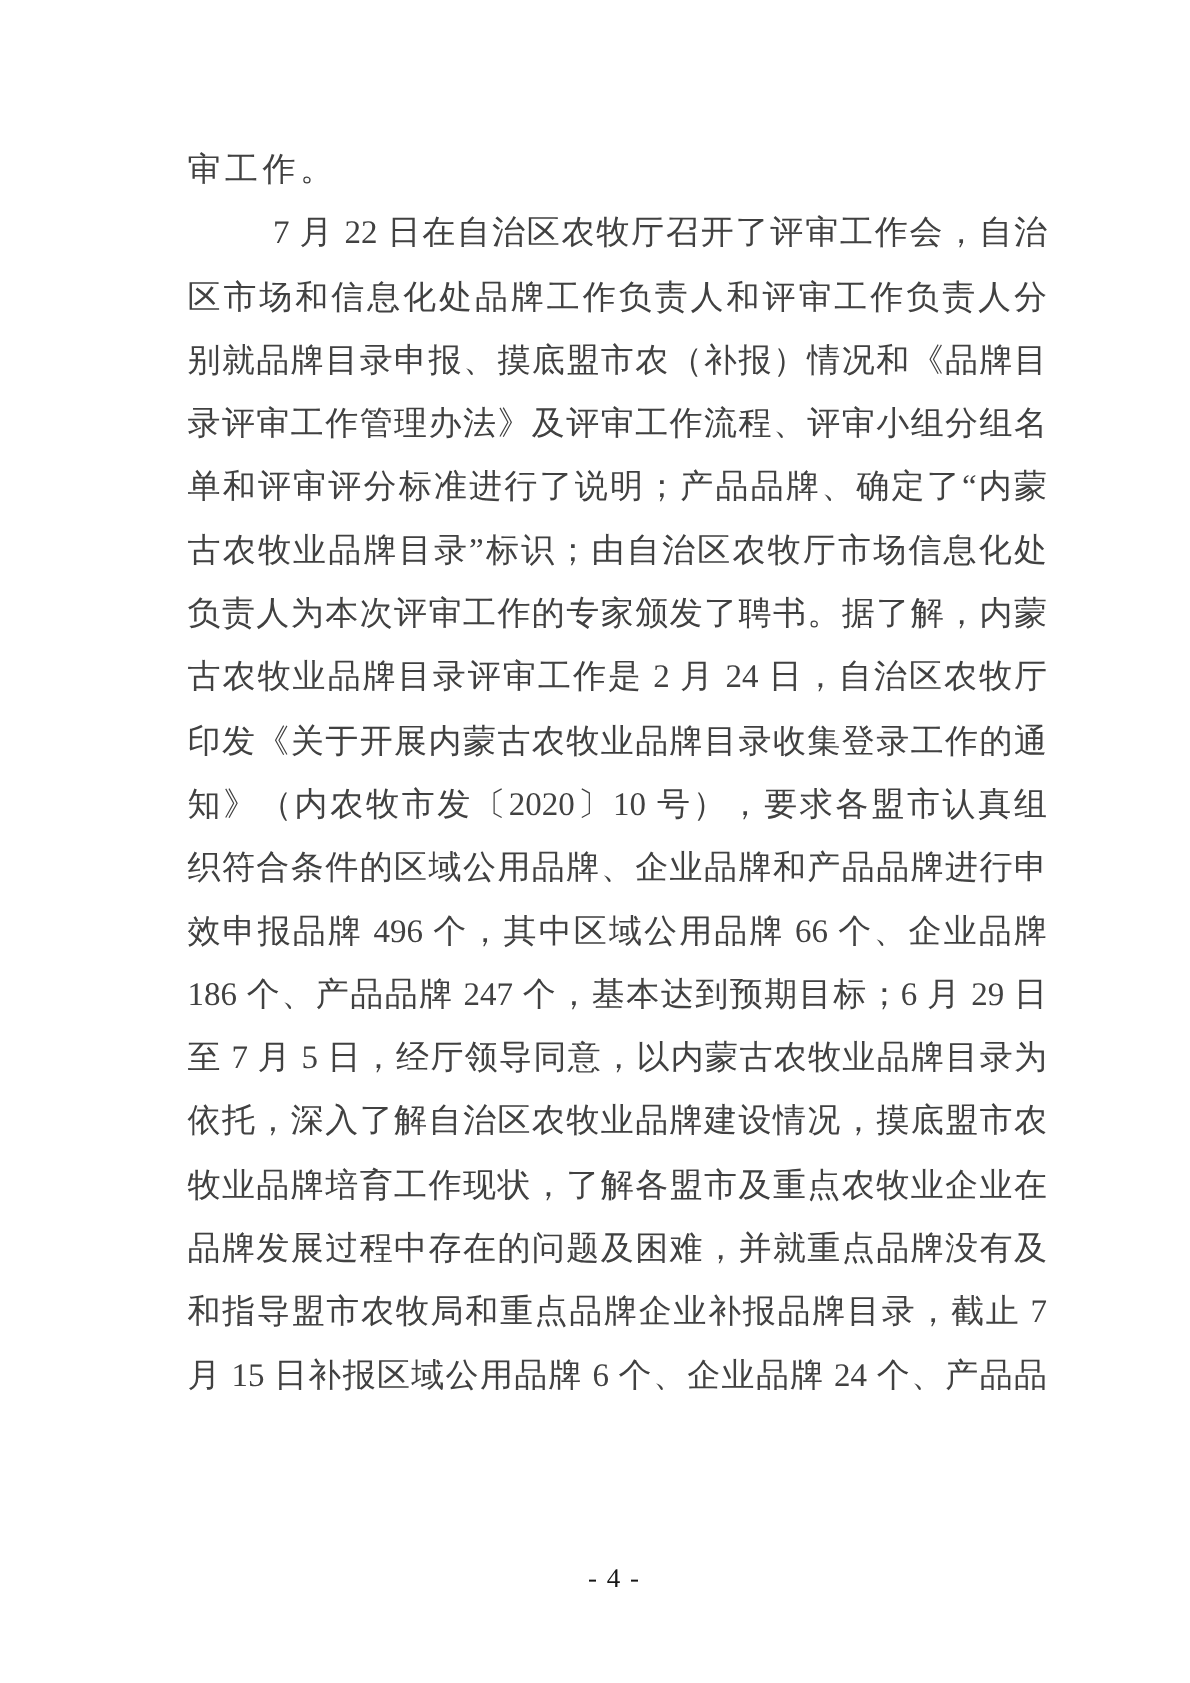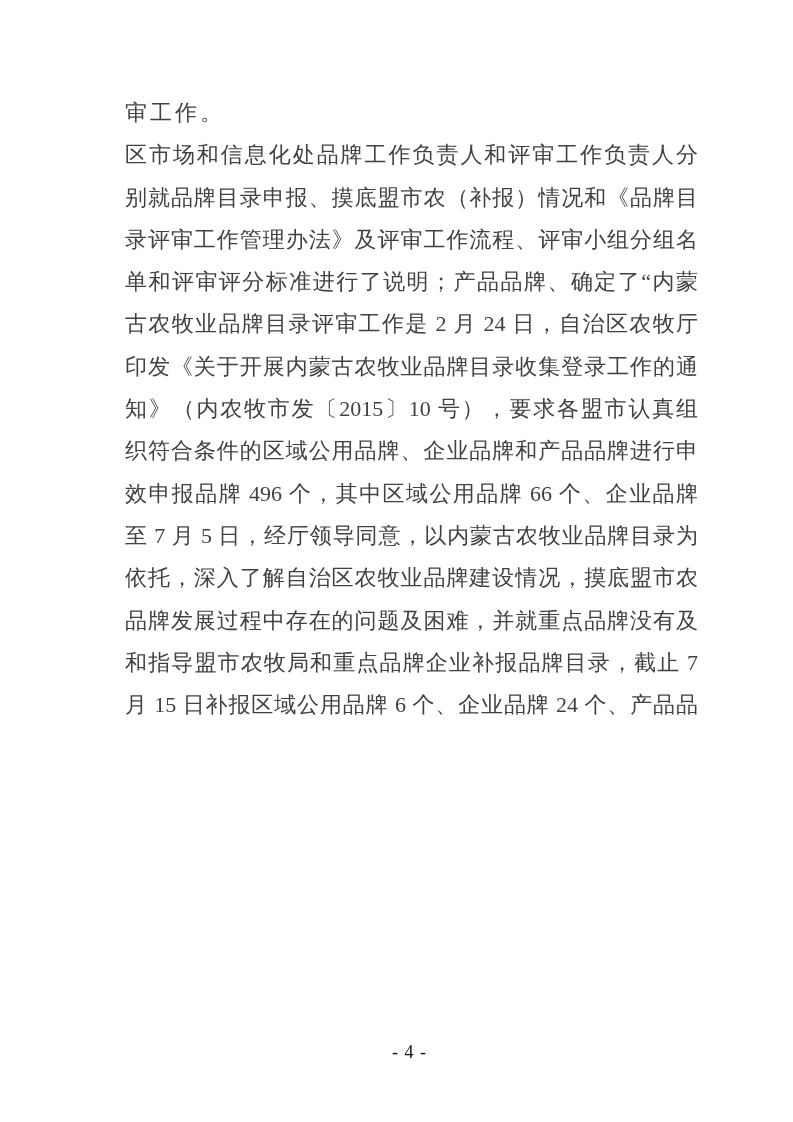--- a/index.html
+++ b/index.html
@@ -59,29 +59,34 @@
     color: var(--pagenum-color, #161616);
     letter-spacing: 1px;
   }
 </style>
 </head>
 <body>
 
 <div class="page">
   <div class="text-block">
       <div class="line para-end">审工作。</div>
+      <div class="line indent">7 月 22 日在自治区农牧厅召开了评审工作会，自治</div>
       <div class="line">区市场和信息化处品牌工作负责人和评审工作负责人分</div>
       <div class="line">别就品牌目录申报、摸底盟市农（补报）情况和《品牌目</div>
       <div class="line">录评审工作管理办法》及评审工作流程、评审小组分组名</div>
       <div class="line">单和评审评分标准进行了说明；产品品牌、确定了“内蒙</div>
+      <div class="line">古农牧业品牌目录”标识；由自治区农牧厅市场信息化处</div>
+      <div class="line">负责人为本次评审工作的专家颁发了聘书。据了解，内蒙</div>
       <div class="line">古农牧业品牌目录评审工作是 2 月 24 日，自治区农牧厅</div>
       <div class="line">印发《关于开展内蒙古农牧业品牌目录收集登录工作的通</div>
-      <div class="line">知》（内农牧市发〔2015〕10 号），要求各盟市认真组</div>
+      <div class="line">知》（内农牧市发〔2020〕10 号），要求各盟市认真组</div>
       <div class="line">织符合条件的区域公用品牌、企业品牌和产品品牌进行申</div>
       <div class="line">效申报品牌 496 个，其中区域公用品牌 66 个、企业品牌</div>
+      <div class="line">186 个、产品品牌 247 个，基本达到预期目标；6 月 29 日</div>
       <div class="line">至 7 月 5 日，经厅领导同意，以内蒙古农牧业品牌目录为</div>
       <div class="line">依托，深入了解自治区农牧业品牌建设情况，摸底盟市农</div>
+      <div class="line">牧业品牌培育工作现状，了解各盟市及重点农牧业企业在</div>
       <div class="line">品牌发展过程中存在的问题及困难，并就重点品牌没有及</div>
       <div class="line">和指导盟市农牧局和重点品牌企业补报品牌目录，截止 7</div>
       <div class="line">月 15 日补报区域公用品牌 6 个、企业品牌 24 个、产品品</div>
     </div>
   <div class="page-number">- 4 -</div>
 </div>
 
 </body></html>

